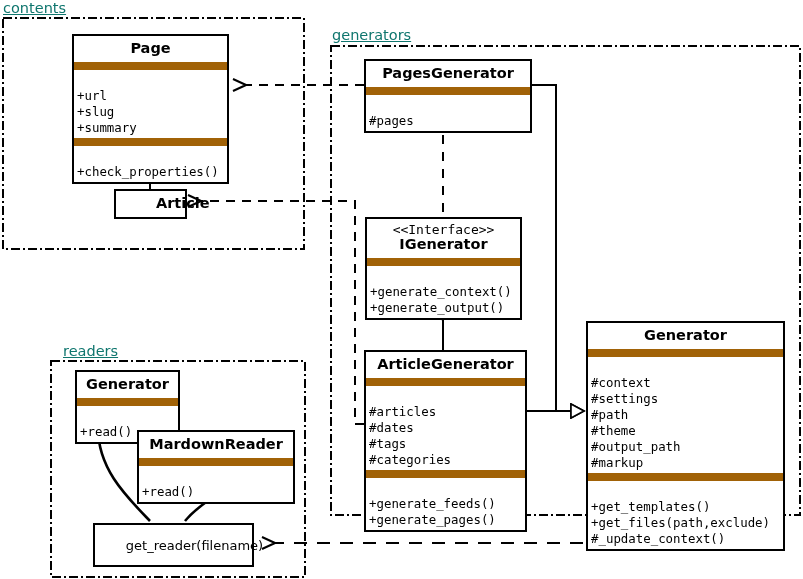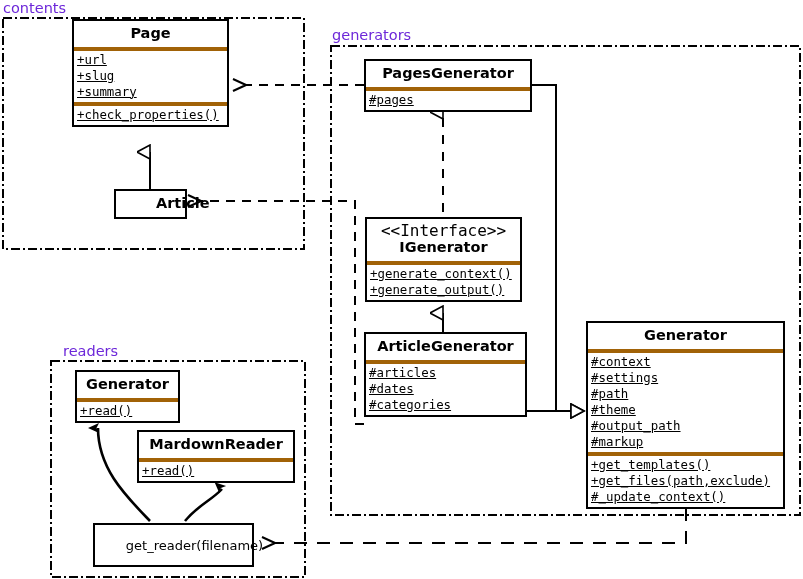--- a/index.html
+++ b/index.html
@@ -35,31 +35,30 @@
     text-align: center;
     font-weight: bold;
     font-size: 14.5px;
     line-height: 1.0;
     padding: 5px 4px 6px 4px;
     color: #000;
     white-space: nowrap;
   }
   .uml-stereo {
     text-align: center;
-    font-size: 16px;
+    font-size: 13px;
     font-weight: normal;
     line-height: 1.0;
     padding: 4px 4px 1px 4px;
     font-family: "DejaVu Sans Mono", monospace;
     color: #000;
   }
   .uml-compartment {
-    border-top: 4px solid #a16207;
-    padding: 1px 2px 2px 3px;
-    text-decoration: underline;
+    border-top: 8px solid #a16207;
+    padding: 18px 2px 2px 3px;
   }
   .uml-compartment .row {
     font-family: "DejaVu Sans Mono", monospace;
     font-size: 12.4px;
     line-height: 16px;
     white-space: nowrap;
     color: #000;
   }
   
   .plain-box {
@@ -74,25 +73,26 @@
     padding-left: 42px;
   }
   .plain-box .label {
     font-size: 13px;
     color: #000;
     white-space: nowrap;
   }
   .package-title {
     position: absolute;
     font-size: 14.5px;
-    color: #6d28d9;
+    color: #0f766e;
     background: #ffffff;
     padding: 0 2px 0 1px;
     white-space: nowrap;
     z-index: 2;
+    text-decoration: underline;
   }
 </style>
 </head>
 <body>
 
 <div id="canvas">
 
   <svg class="layer">
 
     <rect id="pkg-contents-rect" x="3" y="18" width="301" height="231" fill="none" stroke="#000" stroke-width="2" stroke-dasharray="9,3,2,3"></rect>
@@ -136,21 +136,21 @@
 
     <polyline points="520,85 556,85 556,411 584,411" fill="none" stroke="#000" stroke-width="2" marker-end="url(#hollow-tri-right)"></polyline>
 
     <polyline points="686,508 686,543 275,543" fill="none" stroke="#000" stroke-width="2" stroke-dasharray="13,10" marker-end="url(#open-arrow-left)"></polyline>
 
     <path d="M 150 521 C 128 498 98 470 98 428" fill="none" stroke="#000" stroke-width="2.6" marker-end="url(#solid-arrow-up)"></path>
 
     <path d="M 185 521 C 198 505 212 500 222 489" fill="none" stroke="#000" stroke-width="2.6" marker-end="url(#solid-arrow-up)"></path>
   </svg>
 
-  <div class="uml-box" style="left:72px; top:19px; width:157px;">
+  <div class="uml-box" style="left:72px; top:34px; width:157px;">
     <div class="uml-name">Page</div>
     <div class="uml-compartment">
       <div class="row">+url</div>
       <div class="row">+slug</div>
       <div class="row">+summary</div>
     </div>
     <div class="uml-compartment">
       <div class="row">+check_properties()</div>
     </div>
   </div>
@@ -168,26 +168,31 @@
 
   <div class="uml-box" style="left:365px; top:217px; width:157px;">
     <div class="uml-stereo">&lt;&lt;Interface&gt;&gt;</div>
     <div class="uml-name" style="padding-top:0px;">IGenerator</div>
     <div class="uml-compartment">
       <div class="row">+generate_context()</div>
       <div class="row">+generate_output()</div>
     </div>
   </div>
 
-  <div class="uml-box" style="left:364px; top:332px; width:163px;">
+  <div class="uml-box" style="left:364px; top:350px; width:163px;">
     <div class="uml-name">ArticleGenerator</div>
     <div class="uml-compartment">
       <div class="row">#articles</div>
       <div class="row">#dates</div>
+      <div class="row">#tags</div>
       <div class="row">#categories</div>
+    </div>
+    <div class="uml-compartment">
+      <div class="row">+generate_feeds()</div>
+      <div class="row">+generate_pages()</div>
     </div>
   </div>
 
   <div class="uml-box" style="left:586px; top:321px; width:199px;">
     <div class="uml-name">Generator</div>
     <div class="uml-compartment">
       <div class="row">#context</div>
       <div class="row">#settings</div>
       <div class="row">#path</div>
       <div class="row">#theme</div>

